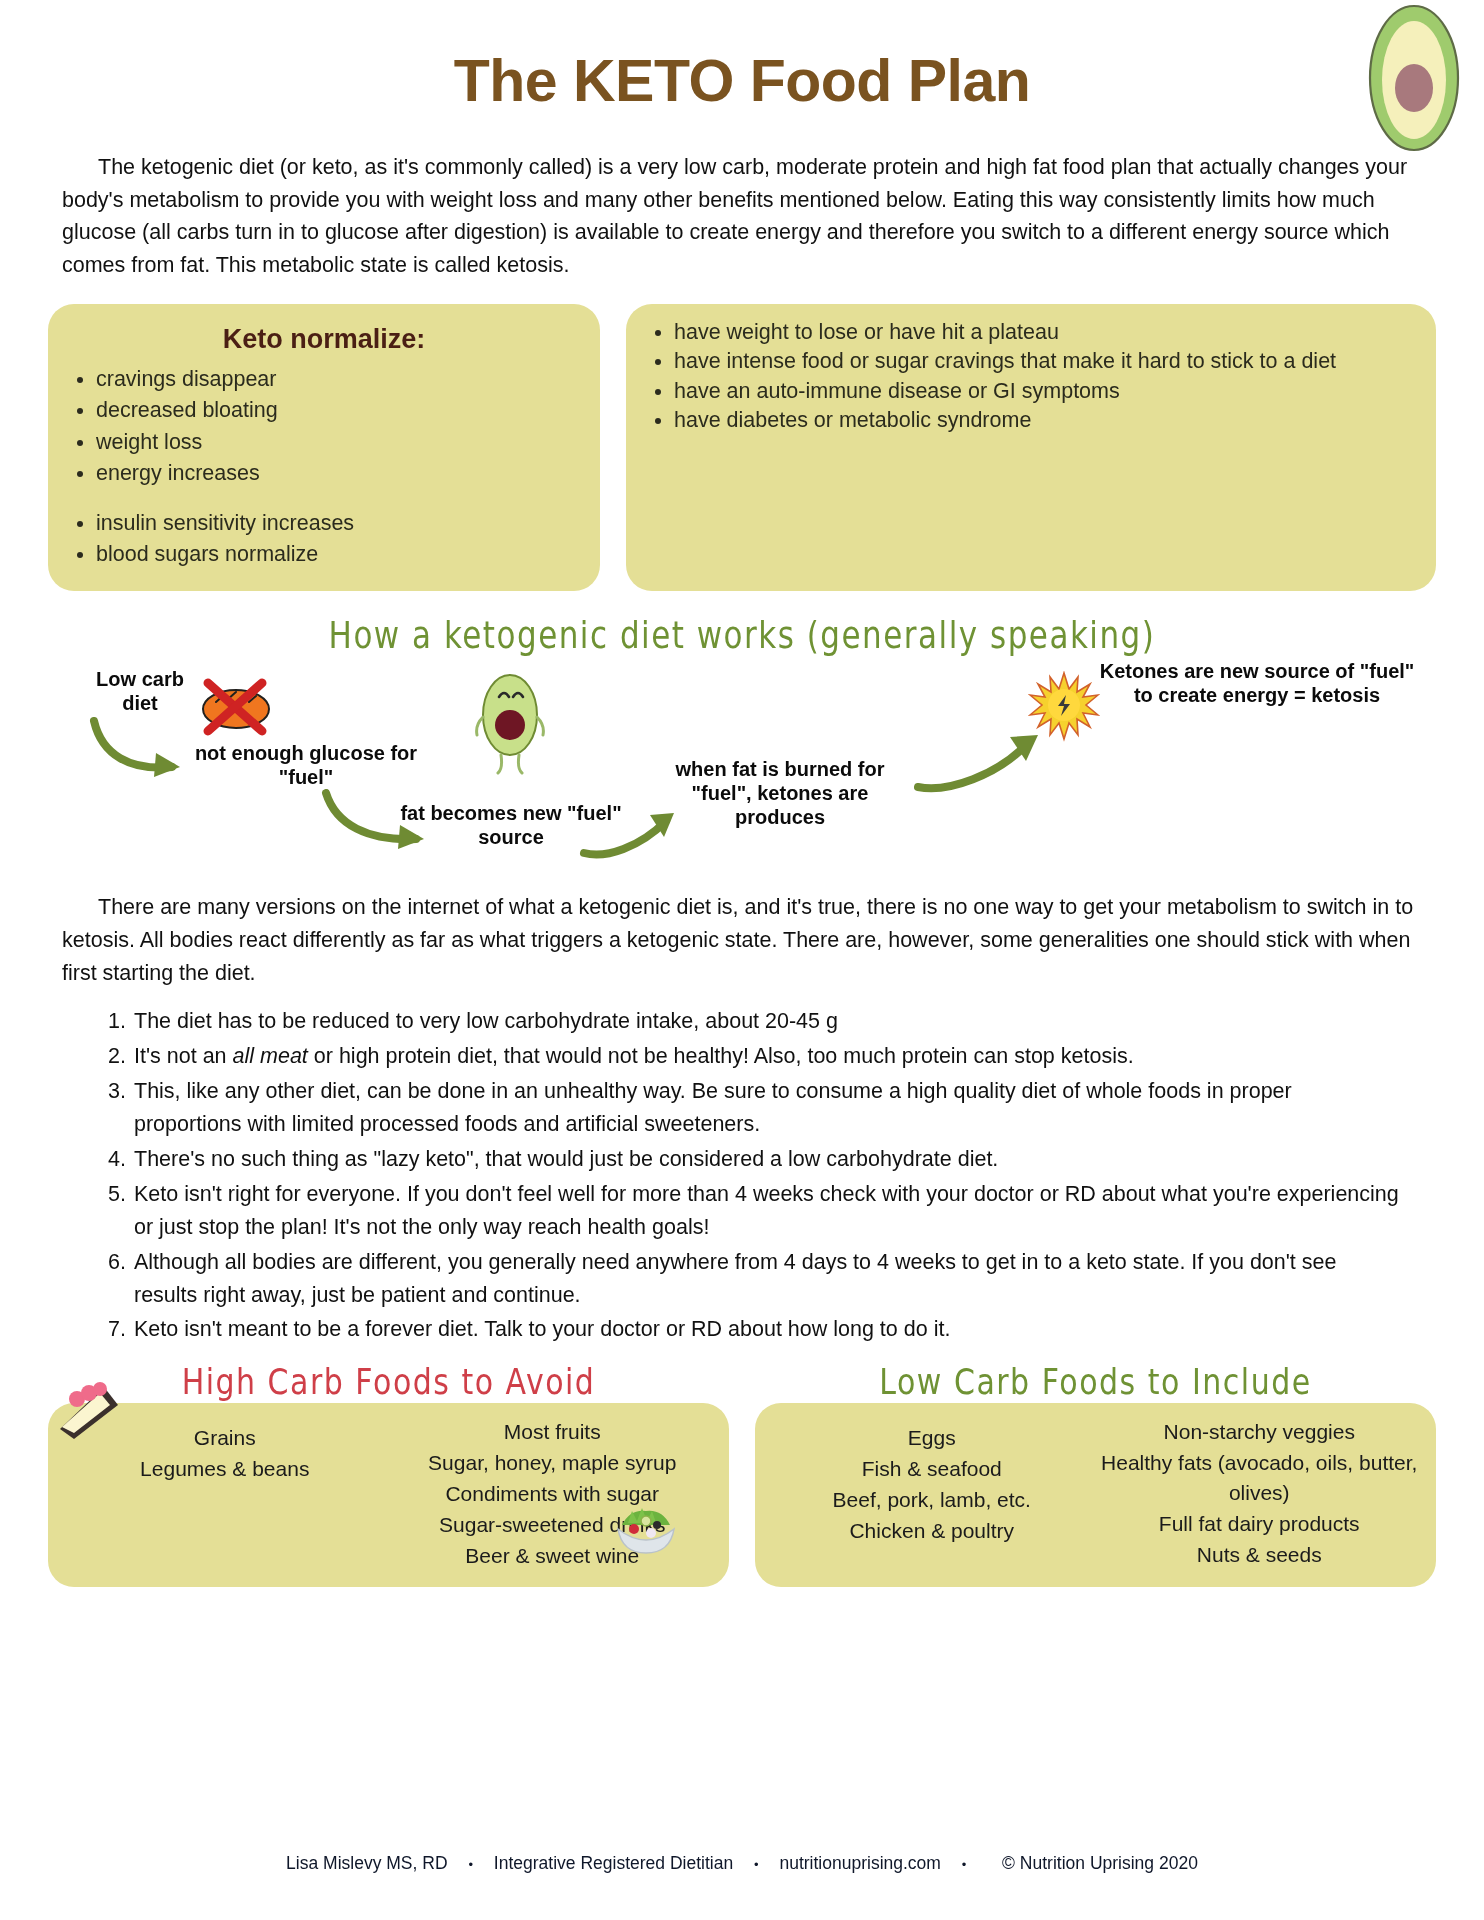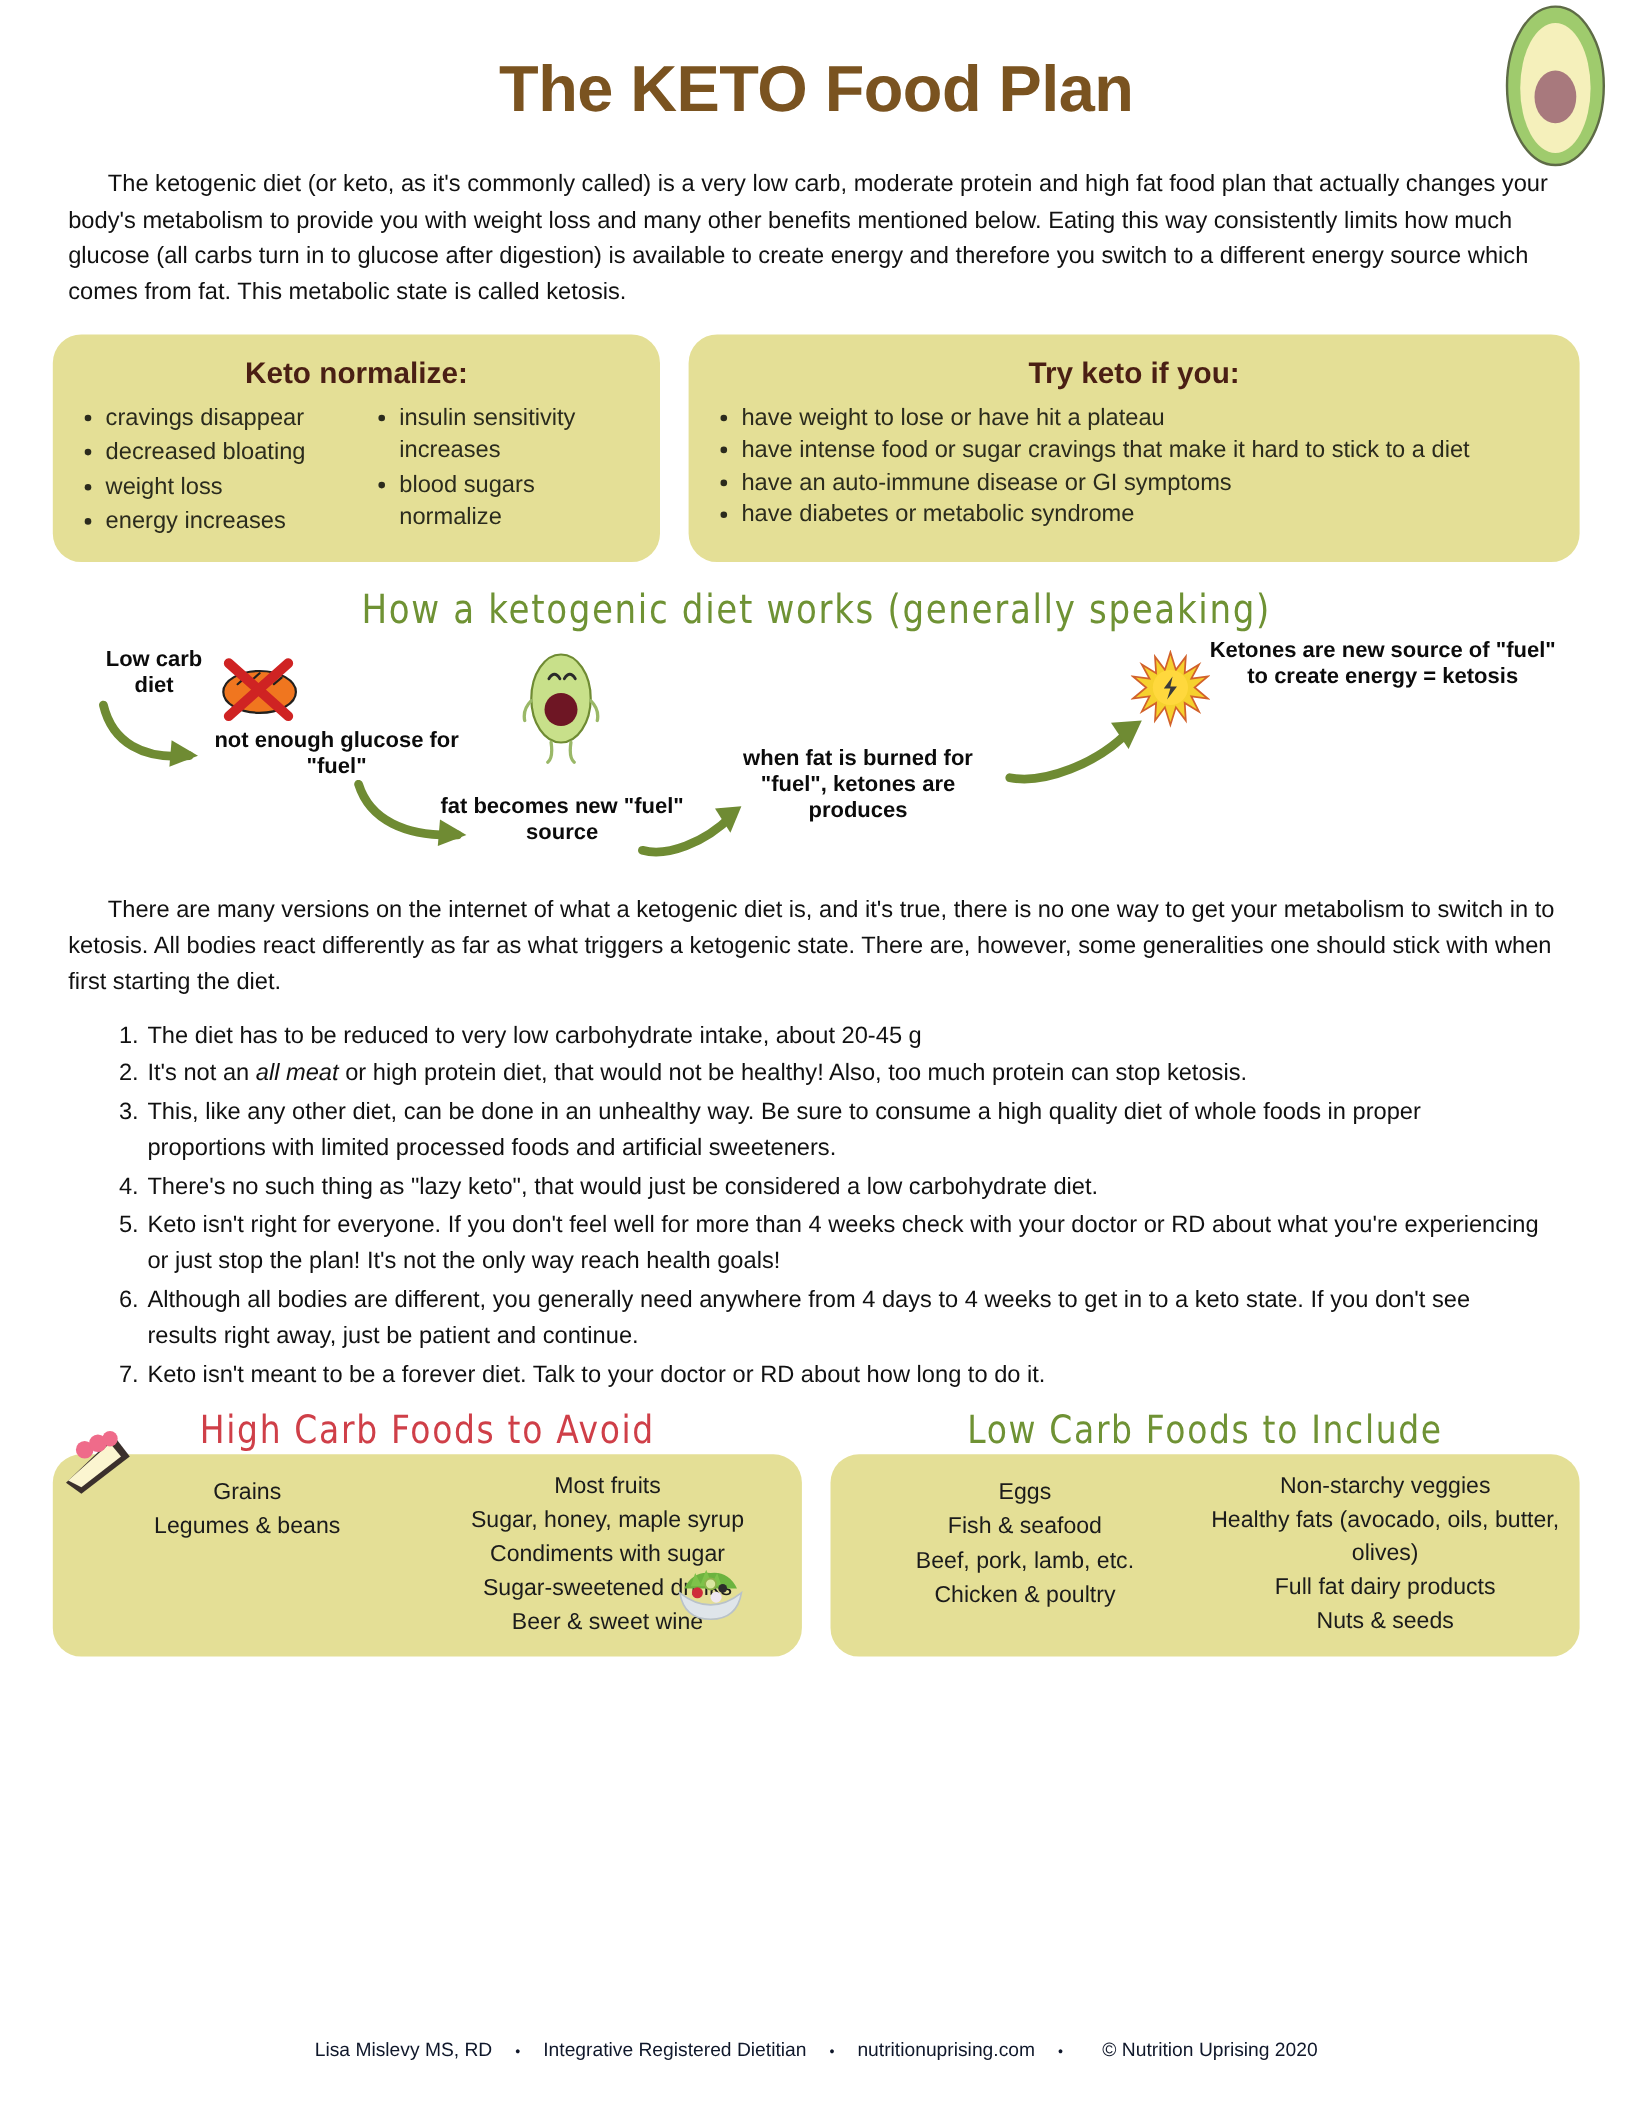--- a/index.html
+++ b/index.html
@@ -59,20 +59,21 @@
   .box-title {
     text-align: center;
     font-size: 27px;
     font-weight: bold;
     color: #4a1f14;
     margin: 6px 0 10px 0;
   }
   .cols2 {
     display: flex;
     gap: 18px;
+    flex-direction: column;
   }
   .cols2 > div { flex: 1; }
   ul.b {
     margin: 0;
     padding-left: 30px;
     list-style: disc;
   }
   ul.b li {
     font-size: 21.5px;
     line-height: 1.37;
@@ -219,21 +220,20 @@
       <div>
         <ul class="b">
           <li>insulin sensitivity increases</li>
           <li>blood sugars normalize</li>
         </ul>
       </div>
     </div>
   </div>
 
   <div class="khaki-box box-right">
-    <div class="box-title">Try keto if you:</div>
     <ul class="b tight">
       <li>have weight to lose or have hit a plateau</li>
       <li>have intense food or sugar cravings that make it hard to stick to a diet</li>
       <li>have an auto-immune disease or GI symptoms</li>
       <li>have diabetes or metabolic syndrome</li>
     </ul>
   </div>
 </div>
 
 <div class="works-title hand">How a ketogenic diet works (generally speaking)</div>

